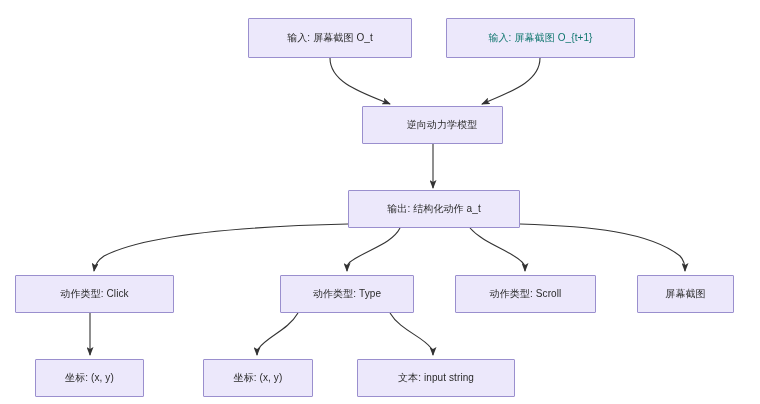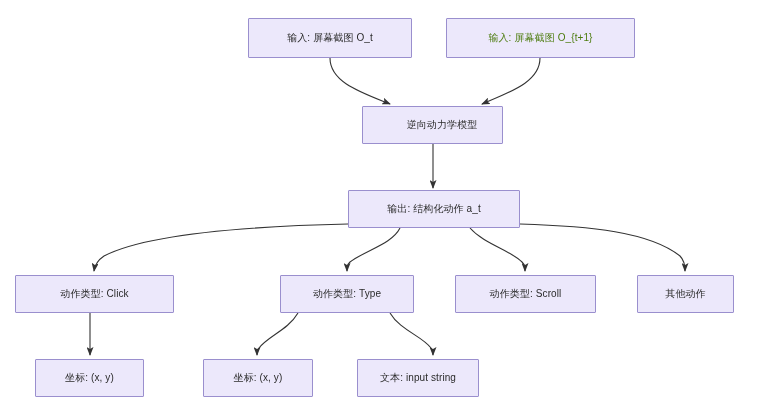--- a/index.html
+++ b/index.html
@@ -59,21 +59,21 @@
   
   #node-output        { left: 348px; top: 190px; width: 172px; height: 38px; }
   
   #node-act-click     { left: 15px;  top: 275px; width: 159px; height: 38px; }
   #node-act-type      { left: 280px; top: 275px; width: 134px; height: 38px; }
   #node-act-scroll    { left: 455px; top: 275px; width: 141px; height: 38px; }
   #node-act-other     { left: 637px; top: 275px; width: 97px;  height: 38px; }
   
   #node-click-coord   { left: 35px;  top: 359px; width: 109px; height: 38px; }
   #node-type-coord    { left: 203px; top: 359px; width: 110px; height: 38px; }
-  #node-type-text     { left: 357px; top: 359px; width: 122px; height: 38px; }
+  #node-type-text     { left: 357px; top: 359px; width: 158px; height: 38px; }
 </style>
 </head>
 <body style="background: rgb(255, 255, 255);">
 
 <div id="flow-root">
 
   <svg id="edge-layer" viewBox="0 0 760 404" xmlns="http://www.w3.org/2000/svg">
     <defs>
       <marker id="arrowhead" markerWidth="9" markerHeight="7" refX="8" refY="3.5" orient="auto" markerUnits="userSpaceOnUse">
         <path d="M0,0 L9,3.5 L0,7 L2,3.5 Z" fill="#333333"></path>
@@ -99,21 +99,21 @@
     <path class="edge-path" d="M298,313 C288,330 268,336 259,348 C257,351 257,352 257,355" marker-end="url(#arrowhead)" style="stroke: rgb(51, 51, 51);"></path>
 
     <path class="edge-path" d="M390,313 C400,330 422,336 431,348 C433,351 433,352 433,355" marker-end="url(#arrowhead)" style="stroke: rgb(51, 51, 51);"></path>
   </svg>
 
   <div class="node" id="node-input-ot" style="background: rgb(236, 232, 251); border-color: rgb(154, 143, 206);">
     <span class="node-label" style="color: rgb(43, 43, 43);">输入: 屏幕截图 O_t</span>
   </div>
 
   <div class="node" id="node-input-ot1" style="background: rgb(236, 232, 251); border-color: rgb(154, 143, 206);">
-    <span class="node-label" style="color: #4d7c0f;">输入: 屏幕截图 O_{t+1}</span>
+    <span class="node-label" style="color: #0f766e;">输入: 屏幕截图 O_{t+1}</span>
   </div>
 
   <div class="node" id="node-model" style="background: rgb(236, 232, 251); border-color: rgb(154, 143, 206); padding-left: 19px;">
     <span class="node-label" style="color: rgb(43, 43, 43);">逆向动力学模型</span>
   </div>
 
   <div class="node" id="node-act-click" style="background: rgb(236, 232, 251); border-color: rgb(154, 143, 206);">
     <span class="node-label" style="color: rgb(43, 43, 43);">动作类型: Click</span>
   </div>
 
@@ -123,21 +123,21 @@
 
   <div class="node" id="node-act-scroll" style="background: rgb(236, 232, 251); border-color: rgb(154, 143, 206);">
     <span class="node-label" style="color: rgb(43, 43, 43);">动作类型: Scroll</span>
   </div>
 
   <div class="node" id="node-act-type" style="background: rgb(236, 232, 251); border-color: rgb(154, 143, 206);">
     <span class="node-label" style="color: rgb(43, 43, 43);">动作类型: Type</span>
   </div>
 
   <div class="node" id="node-act-other" style="background: rgb(236, 232, 251); border-color: rgb(154, 143, 206);">
-    <span class="node-label" style="color: rgb(43, 43, 43);">其他动作</span>
+    <span class="node-label" style="color: rgb(43, 43, 43);">屏幕截图</span>
   </div>
 
   <div class="node" id="node-click-coord" style="background: rgb(236, 232, 251); border-color: rgb(154, 143, 206);">
     <span class="node-label" style="color: rgb(43, 43, 43);">坐标: (x, y)</span>
   </div>
 
   <div class="node" id="node-type-coord" style="background: rgb(236, 232, 251); border-color: rgb(154, 143, 206);">
     <span class="node-label" style="color: rgb(43, 43, 43);">坐标: (x, y)</span>
   </div>
 

